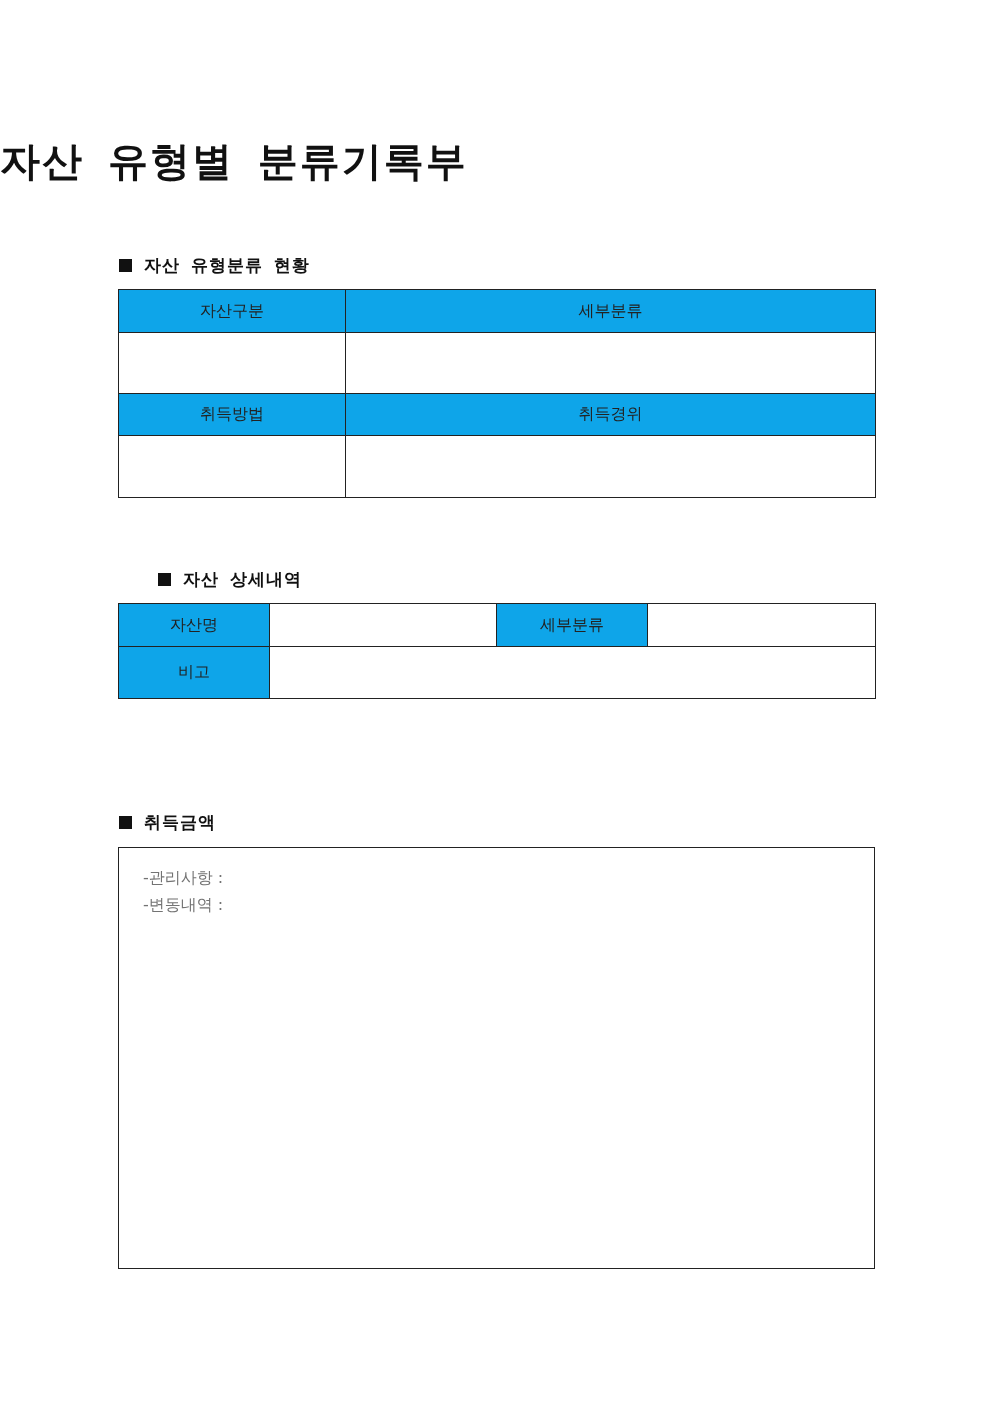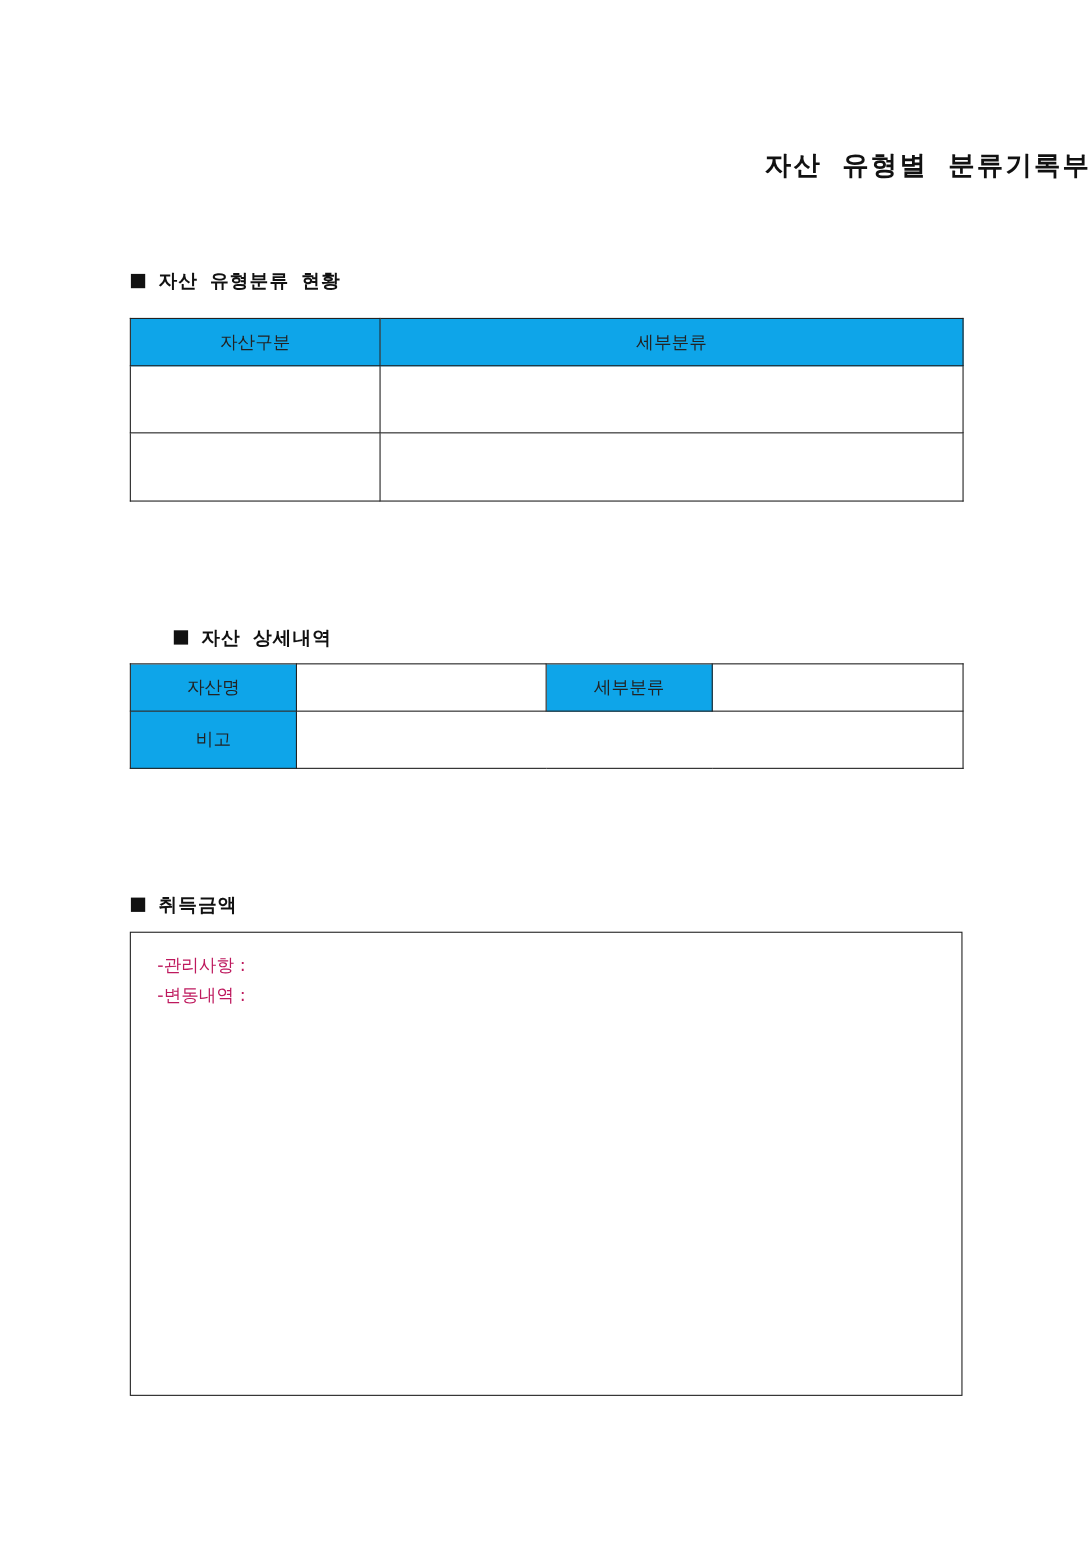--- a/index.html
+++ b/index.html
@@ -1,49 +1,53 @@
 <!DOCTYPE html>
 <html><head>
 <meta charset="utf-8">
 <style>
   html, body { margin: 0; padding: 0; background: #ffffff; }
   body { width: 992px; height: 1403px; position: relative; font-family: "DejaVu Sans", "Liberation Sans", sans-serif; color: #111; }
-  .title { position: absolute; left: 0; width: 992px; top: 134px; text-align: right; font-size: 24px; font-weight: bold; letter-spacing: 2px; word-spacing: 8px; }
+  .title { position: absolute; left: 0; width: 992px; top: 134px; text-align: left; font-size: 40px; font-weight: bold; letter-spacing: 2px; word-spacing: 8px; }
   .section-head { position: absolute; left: 119px; font-size: 17px; font-weight: bold; display: flex; align-items: center; }
   .section-head .sq { display: inline-block; width: 13px; height: 13px; background: #111; margin-right: 12px; }
   .section-head .txt { letter-spacing: 1px; word-spacing: 4px; }
   table.grid { position: absolute; left: 118px; width: 757px; border-collapse: collapse; table-layout: fixed; }
   table.grid td { border: 1.5px solid #222; font-size: 16px; text-align: center; color: #222; padding: 0; }
   table.grid td.hdr { background: #0ea5e9; }
   .notes { position: absolute; left: 118px; top: 847px; width: 755px; height: 420px; border: 1.5px solid #222; }
-  .notes .line { position: absolute; left: 24px; font-size: 16px; color: #be185d; }
+  .notes .line { position: absolute; left: 24px; font-size: 16px; color: #737373; }
 </style>
 </head>
 <body>
 
 <div class="title">자산 유형별 분류기록부</div>
 
-<div class="section-head" style="top:244px;">
+<div class="section-head" style="top:254px;">
   <span class="sq"></span>
   <span class="txt">자산 유형분류 현황</span>
 </div>
 
 <table class="grid" style="top:289px;">
   <colgroup>
       <col style="width:227px">
       <col style="width:530px">
     </colgroup>
   <tbody>
       <tr style="height:43px">
     <td class="hdr">자산구분</td>
     <td class="hdr">세부분류</td>
   </tr>
   <tr style="height:61px">
     <td></td>
     <td></td>
+  </tr>
+  <tr style="height:42px">
+    <td class="hdr">취득방법</td>
+    <td class="hdr">취득경위</td>
   </tr>
   <tr style="height:62px">
     <td></td>
     <td></td>
   </tr>
 </tbody>
   </table>
 
 <div class="section-head" style="top:568px;padding-left:39px;">
   <span class="sq"></span>

